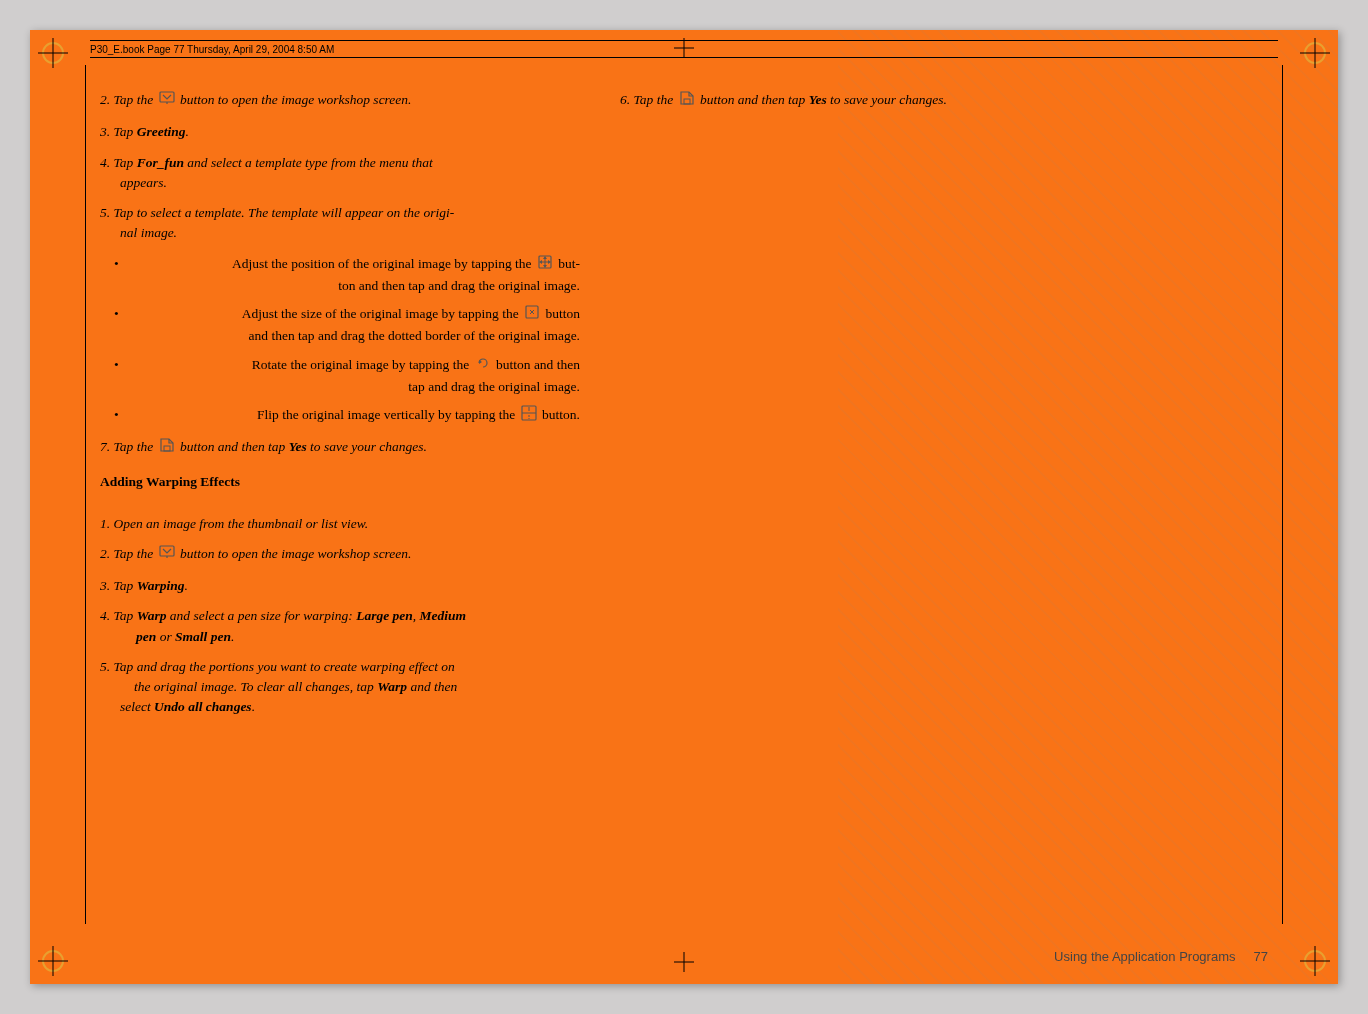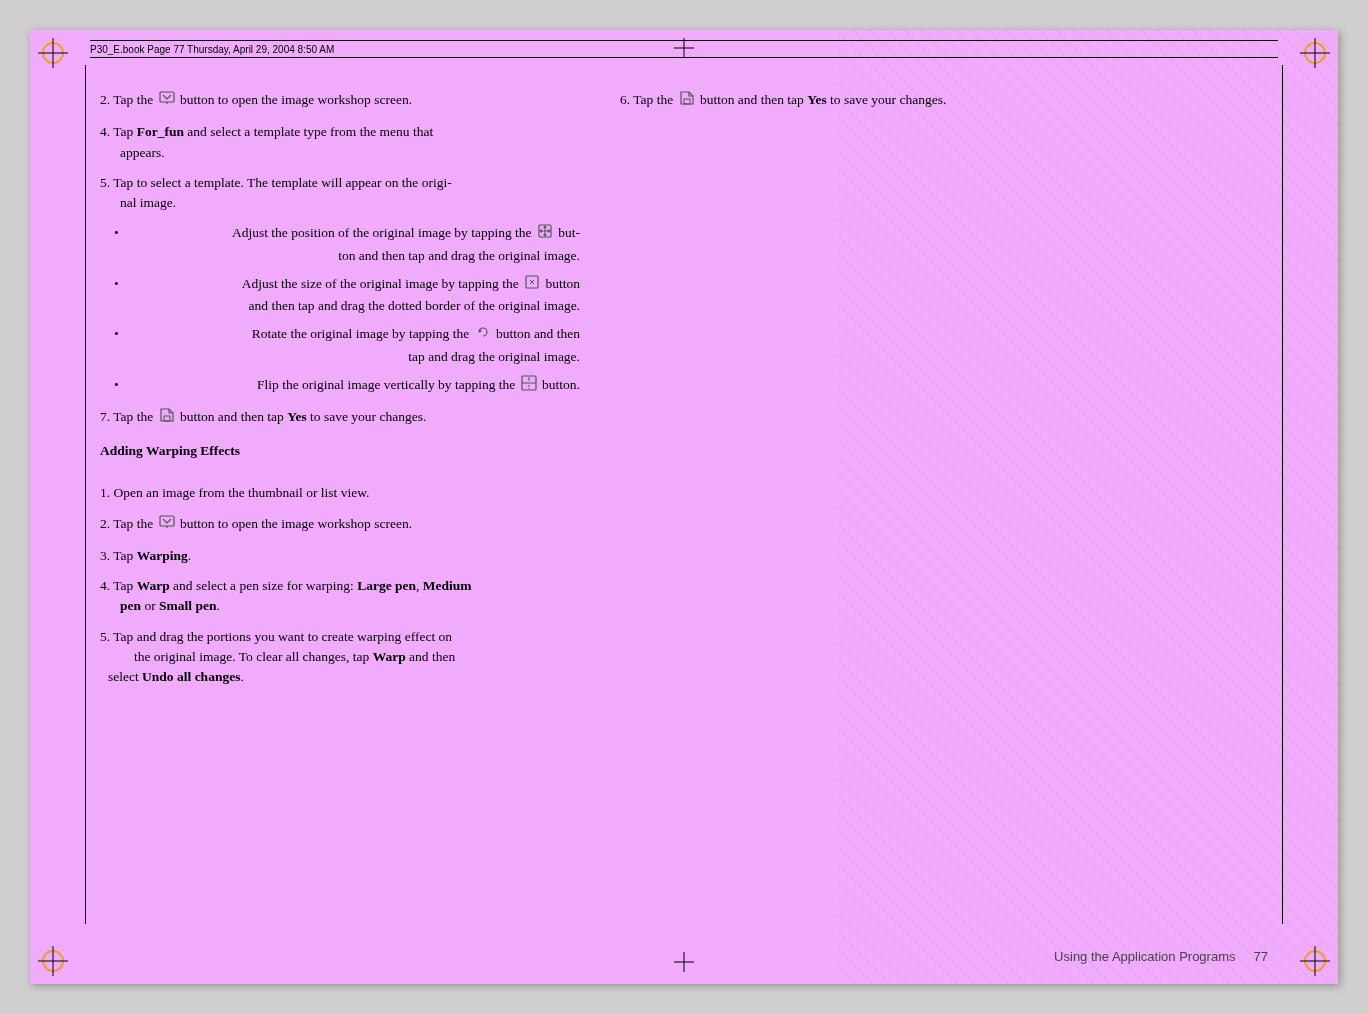--- a/index.html
+++ b/index.html
@@ -14,21 +14,21 @@
       overflow: hidden;
       position: relative;
     }
 
     .page {
       position: absolute;
       top: 30px;
       left: 30px;
       width: 1308px;
       height: 954px;
-      background: #f0abfc;
+      background: #f97316;
       box-shadow: 2px 2px 8px rgba(0,0,0,0.3);
     }
 
     
     .reg-mark {
       position: absolute;
       width: 30px;
       height: 30px;
     }
     .reg-mark svg {
@@ -94,20 +94,21 @@
     }
 
     .right-column {
       flex: 1;
       padding-top: 20px;
     }
 
     .numbered-item {
       margin-bottom: 10px;
       line-height: 1.5;
+      font-style: italic;
     }
 
     .indented {
       margin-left: 20px;
     }
 
     .bullet-item {
       margin-bottom: 8px;
       line-height: 1.5;
       display: flex;
@@ -253,20 +254,23 @@
     <div class="left-column">
 
       <div class="numbered-item">
         <span>2. </span><span>Tap the </span><span class="icon-workshop"><svg viewBox="0 0 16 16" width="16" height="16">
               <rect x="1" y="2" width="14" height="10" rx="1" fill="none" stroke="#555" stroke-width="1.2"></rect>
               <path d="M4 5 L8 9 L12 5" fill="none" stroke="#555" stroke-width="1.2"></path>
               <line x1="8" y1="12" x2="8" y2="14" stroke="#555" stroke-width="1.2"></line>
             </svg></span><span> button to open the image workshop screen.</span>
       </div>
 
+      <div class="numbered-item">
+        <span>3. Tap </span><span class="bold-text">Greeting</span><span>.</span>
+      </div>
 
       <div class="numbered-item">
         <span>4. Tap </span><span class="bold-text">For_fun</span><span> and select a template type from the menu that</span>
         <div class="indented">appears.</div>
       </div>
 
       <div class="numbered-item">
         <span>5. </span><span>Tap to select a template. The template will appear on the origi-</span>
         <div class="indented">nal image.</div>
       </div>
@@ -334,25 +338,25 @@
               <path d="M4 5 L8 9 L12 5" fill="none" stroke="#555" stroke-width="1.2"></path>
               <line x1="8" y1="12" x2="8" y2="14" stroke="#555" stroke-width="1.2"></line>
             </svg></span><span> button to open the image workshop screen.</span>
       </div>
 
       <div class="numbered-item">
         <span>3. Tap </span><span class="bold-text">Warping</span><span>.</span>
       </div>
 
       <div class="numbered-item">
-        <span>4. Tap </span><span class="bold-text">Warp</span><span> and select a pen size for warping: </span><span class="bold-text">Large pen</span><span>, </span><span class="bold-text">Medium<br><span style="margin-left:20px">pen</span></span><span> or </span><span class="bold-text">Small pen</span><span>.</span>
-      </div>
-
-      <div class="numbered-item">
-        <span>5. </span><span>Tap and drag the portions you want to create warping effect on<br><span style="margin-left:34px">the original image. To clear all changes, tap </span></span><span class="bold-text">Warp</span><span> and then<br><span style="margin-left:8px">select </span></span><span class="bold-text">Undo all changes</span><span>.</span>
+        <span>4. Tap </span><span class="bold-text">Warp</span><span> and select a pen size for warping: </span><span class="bold-text">Large pen</span><span>, </span><span class="bold-text">Medium<br><span style="margin-left:36px">pen</span></span><span> or </span><span class="bold-text">Small pen</span><span>.</span>
+      </div>
+
+      <div class="numbered-item">
+        <span>5. </span><span>Tap and drag the portions you want to create warping effect on<br><span style="margin-left:34px">the original image. To clear all changes, tap </span></span><span class="bold-text">Warp</span><span> and then<br><span style="margin-left:20px">select </span></span><span class="bold-text">Undo all changes</span><span>.</span>
       </div>
 
     </div>
 
     <div class="right-column">
 
       <div class="numbered-item">
         <span>6. </span><span>Tap the </span><span class="icon-workshop"><svg viewBox="0 0 16 16" width="16" height="16">
               <path d="M2 14 L2 2 L10 2 L14 6 L14 14 Z" fill="none" stroke="#555" stroke-width="1.2"></path>
               <path d="M10 2 L10 6 L14 6" fill="none" stroke="#555" stroke-width="1.2"></path>

